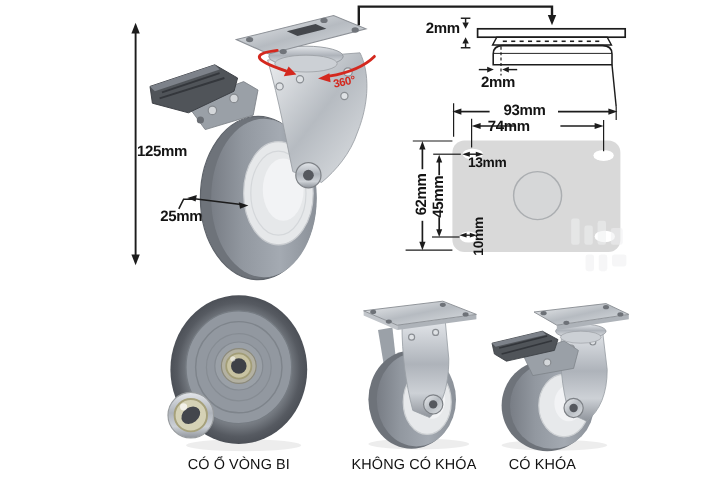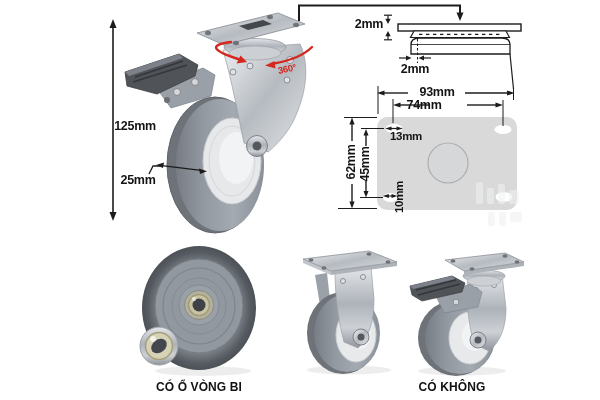--- a/index.html
+++ b/index.html
@@ -4,21 +4,21 @@
 <style>
   html,body{margin:0;padding:0;background:#fff;}
   .stage{position:relative;width:600px;height:400px;background:#ffffff;overflow:hidden;
          font-family:"Liberation Sans", sans-serif;}
   .stage svg{position:absolute;}
   .dim{position:absolute;transform:translate(-50%,-50%);font-weight:bold;font-size:12.5px;
        color:#141414;letter-spacing:-0.3px;white-space:nowrap;line-height:1;}
   .dim.small{font-size:11.5px;}
   .dim.rot{transform:translate(-50%,-50%) rotate(-90deg);}
   .dim.red{color:#d4281e;font-size:9.5px;transform:translate(-50%,-50%) rotate(-12deg);}
-  .variant{position:absolute;transform:translate(-50%,-50%);font-weight:bold;font-size:12px;
+  .variant{position:absolute;transform:translate(-50%,-50%);font-weight:normal;font-size:12px;
        color:#111;letter-spacing:0.1px;white-space:nowrap;}
 </style>
 </head>
 <body>
 
 <div class="stage">
 
   <svg width="0" height="0">
     <defs>
       <linearGradient id="gMetal" x1="0" y1="0" x2="1" y2="1">
@@ -305,27 +305,28 @@
       <path d="M231,42 Q198,46 238,59"></path>
       <polygon points="247,62 236.5,63.5 240.5,55.5" fill="#d4281e" stroke="none"></polygon>
     </g>
     <g fill="none" stroke="#d4281e" stroke-width="2.4" stroke-linecap="round">
       <path d="M312,47 Q300,59 274,63.5"></path>
       <polygon points="265,65.5 274.5,61 275.5,68.5" fill="#d4281e" stroke="none"></polygon>
     </g>
   </svg>
 
   <div class="dim" style="left:135px;top:126px">125mm</div>
-  <div class="dim" style="left:138px;top:180px">25mm</div>
+  <div class="dim" style="left:151px;top:180px">25mm</div>
   <div class="dim red" style="left:287px;top:69px">360°</div>
   <div class="dim" style="left:369px;top:24px">2mm</div>
   <div class="dim" style="left:415px;top:69px">2mm</div>
   <div class="dim" style="left:437px;top:92px">93mm</div>
   <div class="dim" style="left:424px;top:105px">74mm</div>
   <div class="dim small" style="left:406px;top:137px">13mm</div>
   <div class="dim rot" style="left:351px;top:162px">62mm</div>
   <div class="dim rot" style="left:365px;top:164px">45mm</div>
   <div class="dim rot small" style="left:400px;top:197px">10mm</div>
 
   <div class="variant" style="left:199px;top:387px">CÓ Ổ VÒNG BI</div>
-  <div class="variant" style="left:452px;top:387px">CÓ KHÔNG</div>
+  <div class="variant" style="left:345px;top:387px">KHÔNG CÓ KHÓA</div>
+  <div class="variant" style="left:452px;top:387px">CÓ KHÓA</div>
 
 </div>
 
 </body></html>

